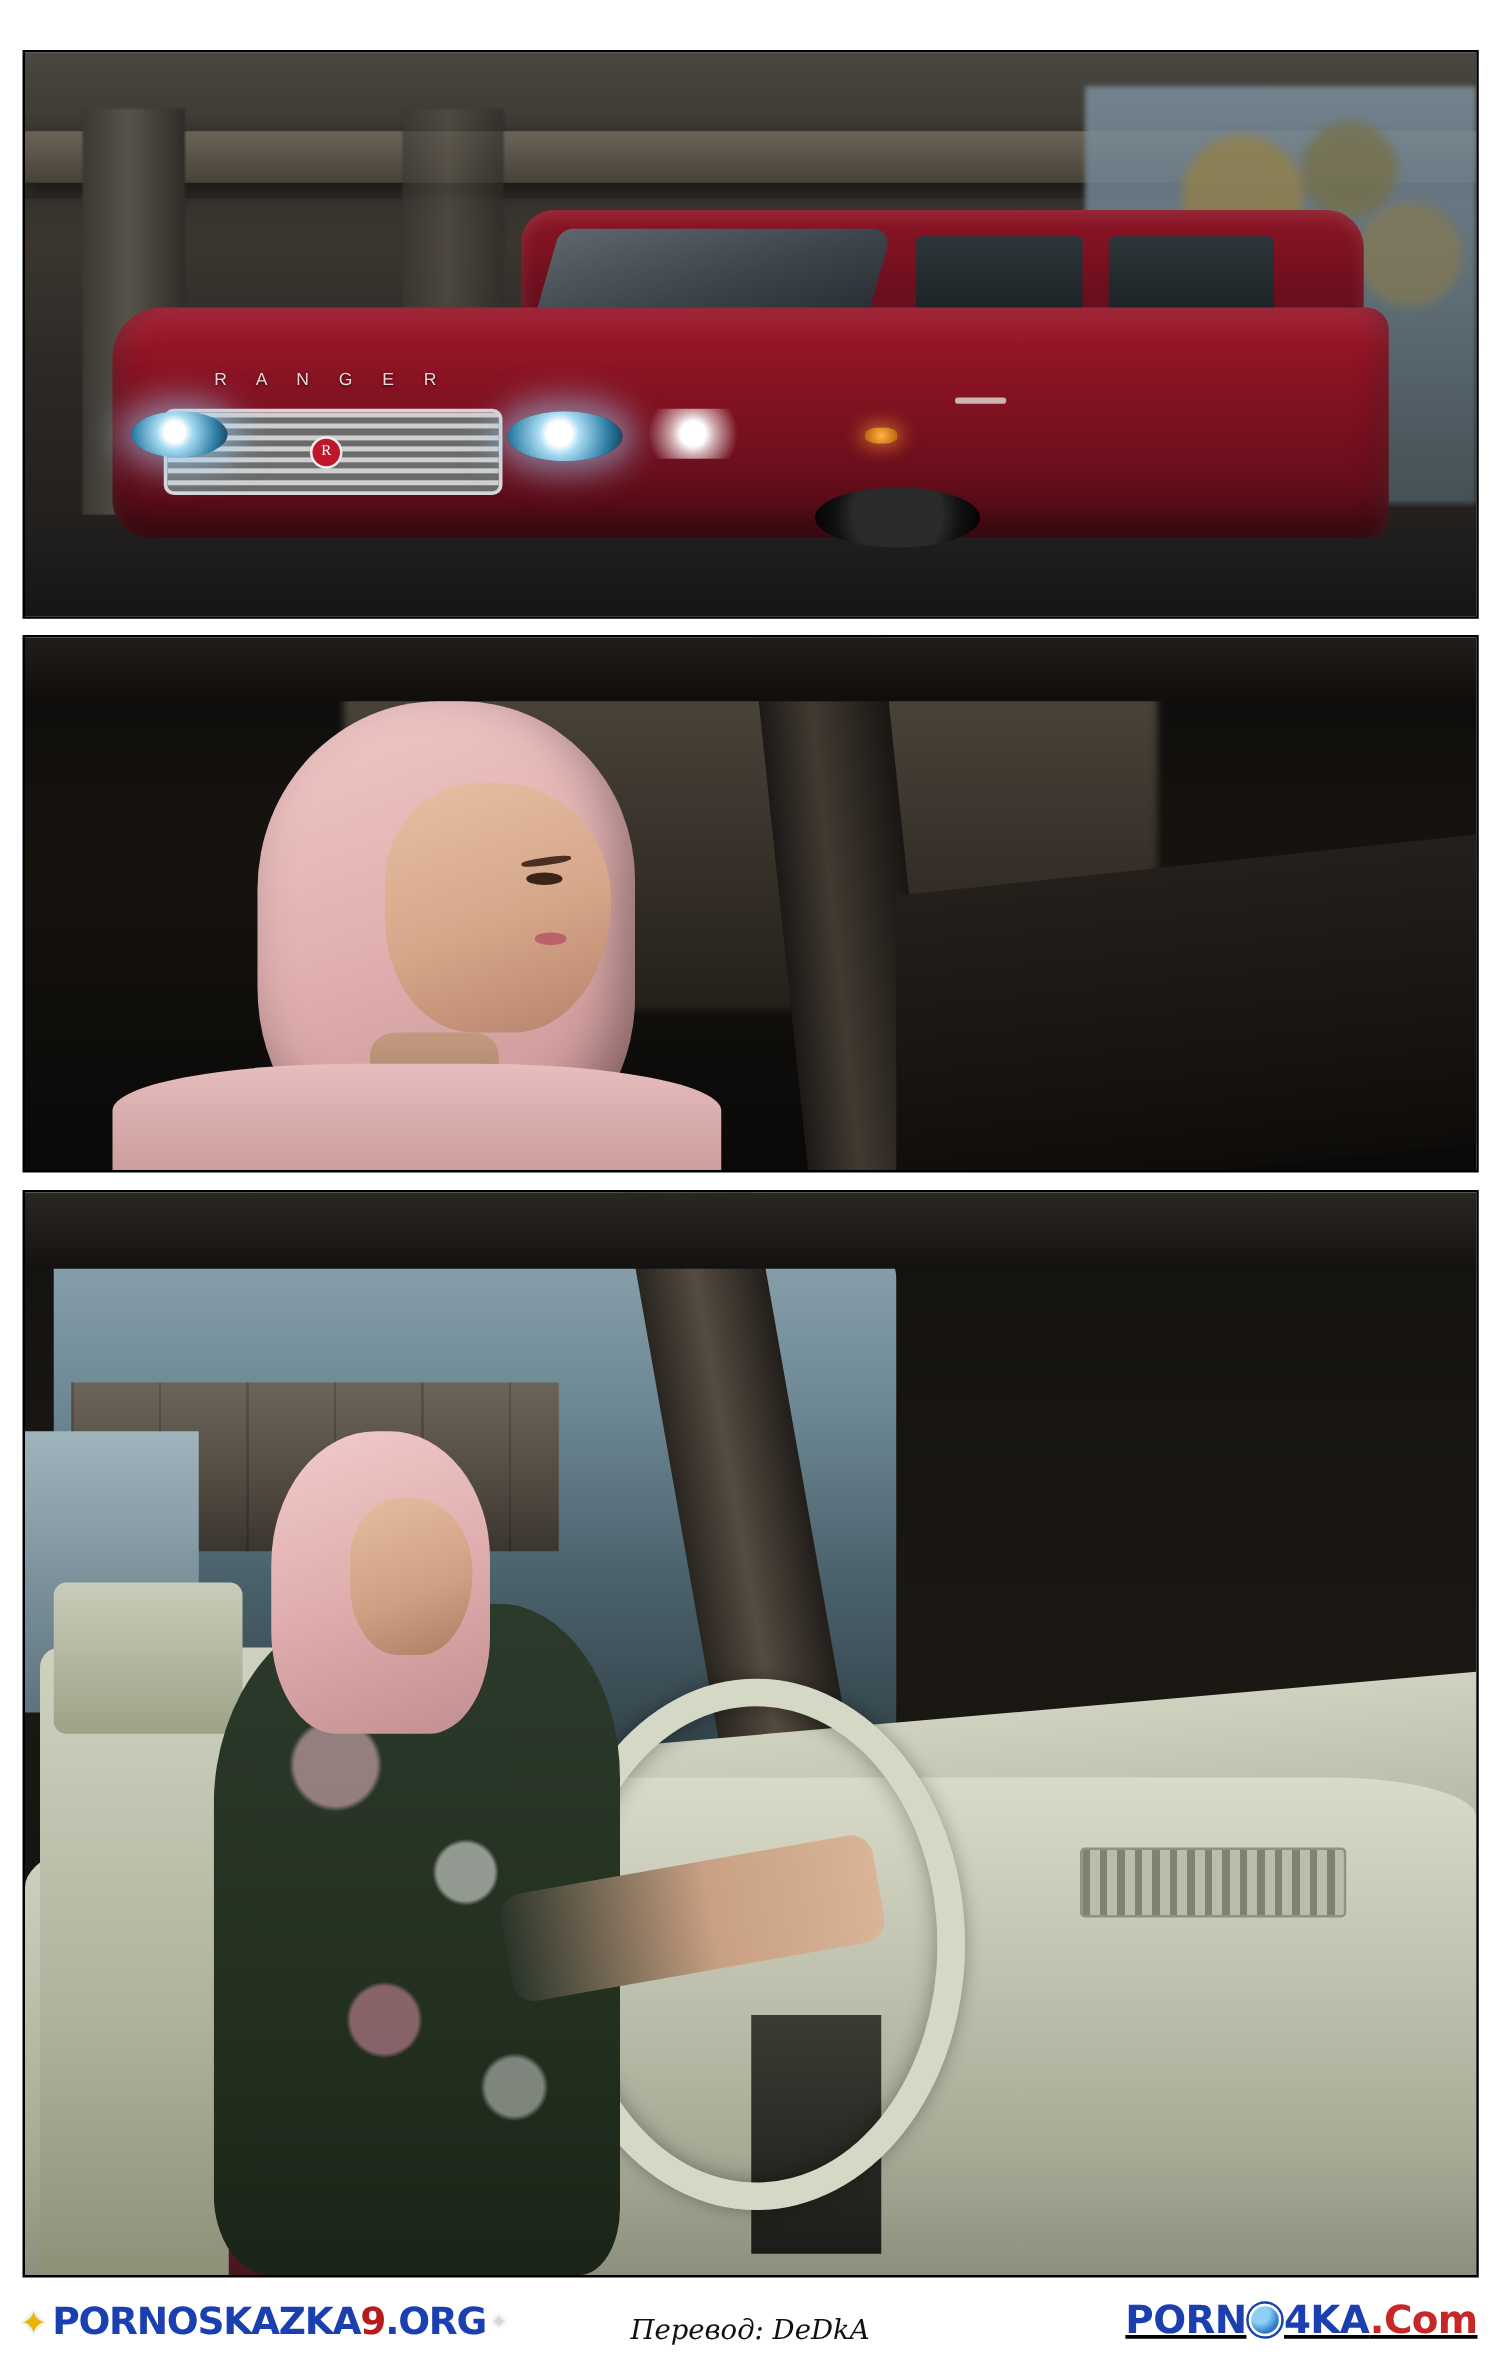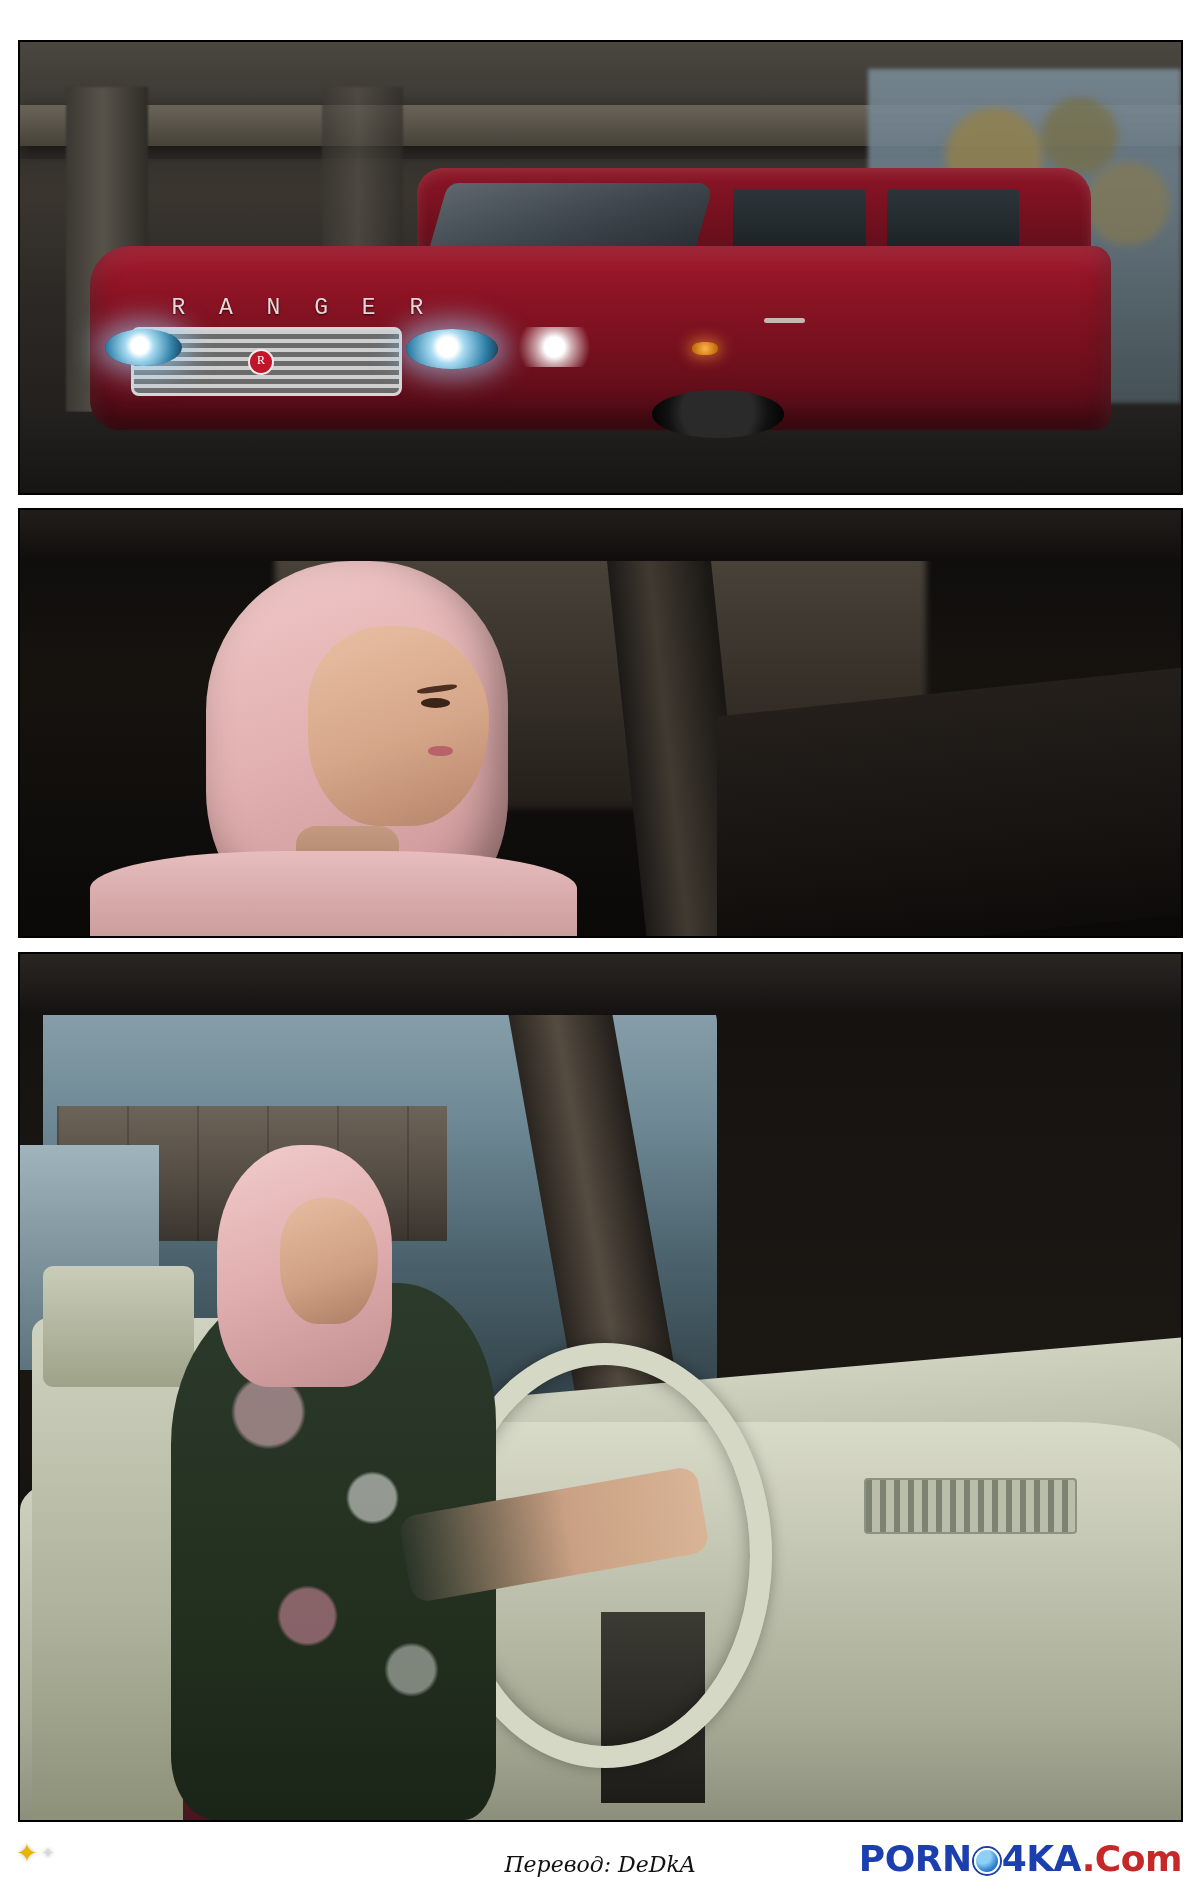--- a/index.html
+++ b/index.html
@@ -116,23 +116,23 @@
   .p1-grille-badge {
     position: absolute; left: 48%; top: 52%; width: 22px; height: 22px;
     transform: translate(-50%,-50%);
     background: #c1162a; border-radius: 50%;
     border: 2px solid #eee;
     color:#fff; font-size: 12px; line-height: 18px; text-align:center;
     font-family: "Liberation Serif", serif;
   }
   .p1-word {
     position: absolute; left: 8%; top: 27%;
-    color: #e9d7d9; letter-spacing: 10px; font-size: 23px;
+    color: #e9d7d9; letter-spacing: 10px; font-size: 14px;
     text-shadow: 0 1px 2px rgba(0,0,0,.8);
-    font-family: Liberation Mono, monospace;
+    font-family: Liberation Sans, sans-serif;
   }
   .p1-headlamp {
     position: absolute; top: 45%; width: 7.5%; height: 20%;
     border-radius: 50%;
     background: radial-gradient(circle at 45% 45%, #ffffff 0 18%, #a9dcf2 30%, #2f7fa8 70%, #123547 100%);
     box-shadow: 0 0 26px 10px rgba(160,215,255,.55);
   }
   .p1-headlamp.l { left: 1.5%; }
   .p1-headlamp.r { left: 31%; width: 9%; height: 22%; }
   .p1-flare {
@@ -370,21 +370,21 @@
     font-size: 22px;
     color: #111;
     white-space: nowrap;
   }
   .footer-right {
     position: absolute; right: 18px; top: 12px;
     display: flex; align-items: center;
   }
   .logo-right-text {
     font-family: "DejaVu Sans", sans-serif;
-    font-weight: bold; font-size: 36px; letter-spacing: -.5px;
+    font-weight: bold; font-size: 31px; letter-spacing: -.5px; text-decoration: underline;
   }
   .logo-right-text .r1 { color: #1b3fae; }
   .logo-right-text .r2 { color: #c62828; }
   .globe {
     display: inline-block;
     width: 26px; height: 26px; border-radius: 50%;
     background: radial-gradient(circle at 35% 32%, #8ed0f5 0 30%, #2f7fd0 60%, #14487f 100%);
     margin: 0 2px -3px 2px;
     box-shadow: inset 0 0 0 2px #ffffff, 0 0 0 2px #1b3fae;
   }
@@ -478,20 +478,23 @@
         <div class="p3-face"></div>
       </div>
     </div>
 
   </div>
 
   <div class="footer">
 
     <div class="footer-left">
       <span class="star">✦</span>
+      <span class="logo-left-text">
+        <span class="a">PORNOSKAZKA</span><span class="b">9</span><span class="c">.ORG</span>
+      </span>
       <span class="star small">✦</span>
     </div>
 
     <div class="translator">Перевод: DeDkA</div>
 
     <div class="footer-right">
       <span class="logo-right-text">
         <span class="r1">PORN</span><span class="globe"></span><span class="r1">4KA</span><span class="r2">.Com</span>
       </span>
     </div>

